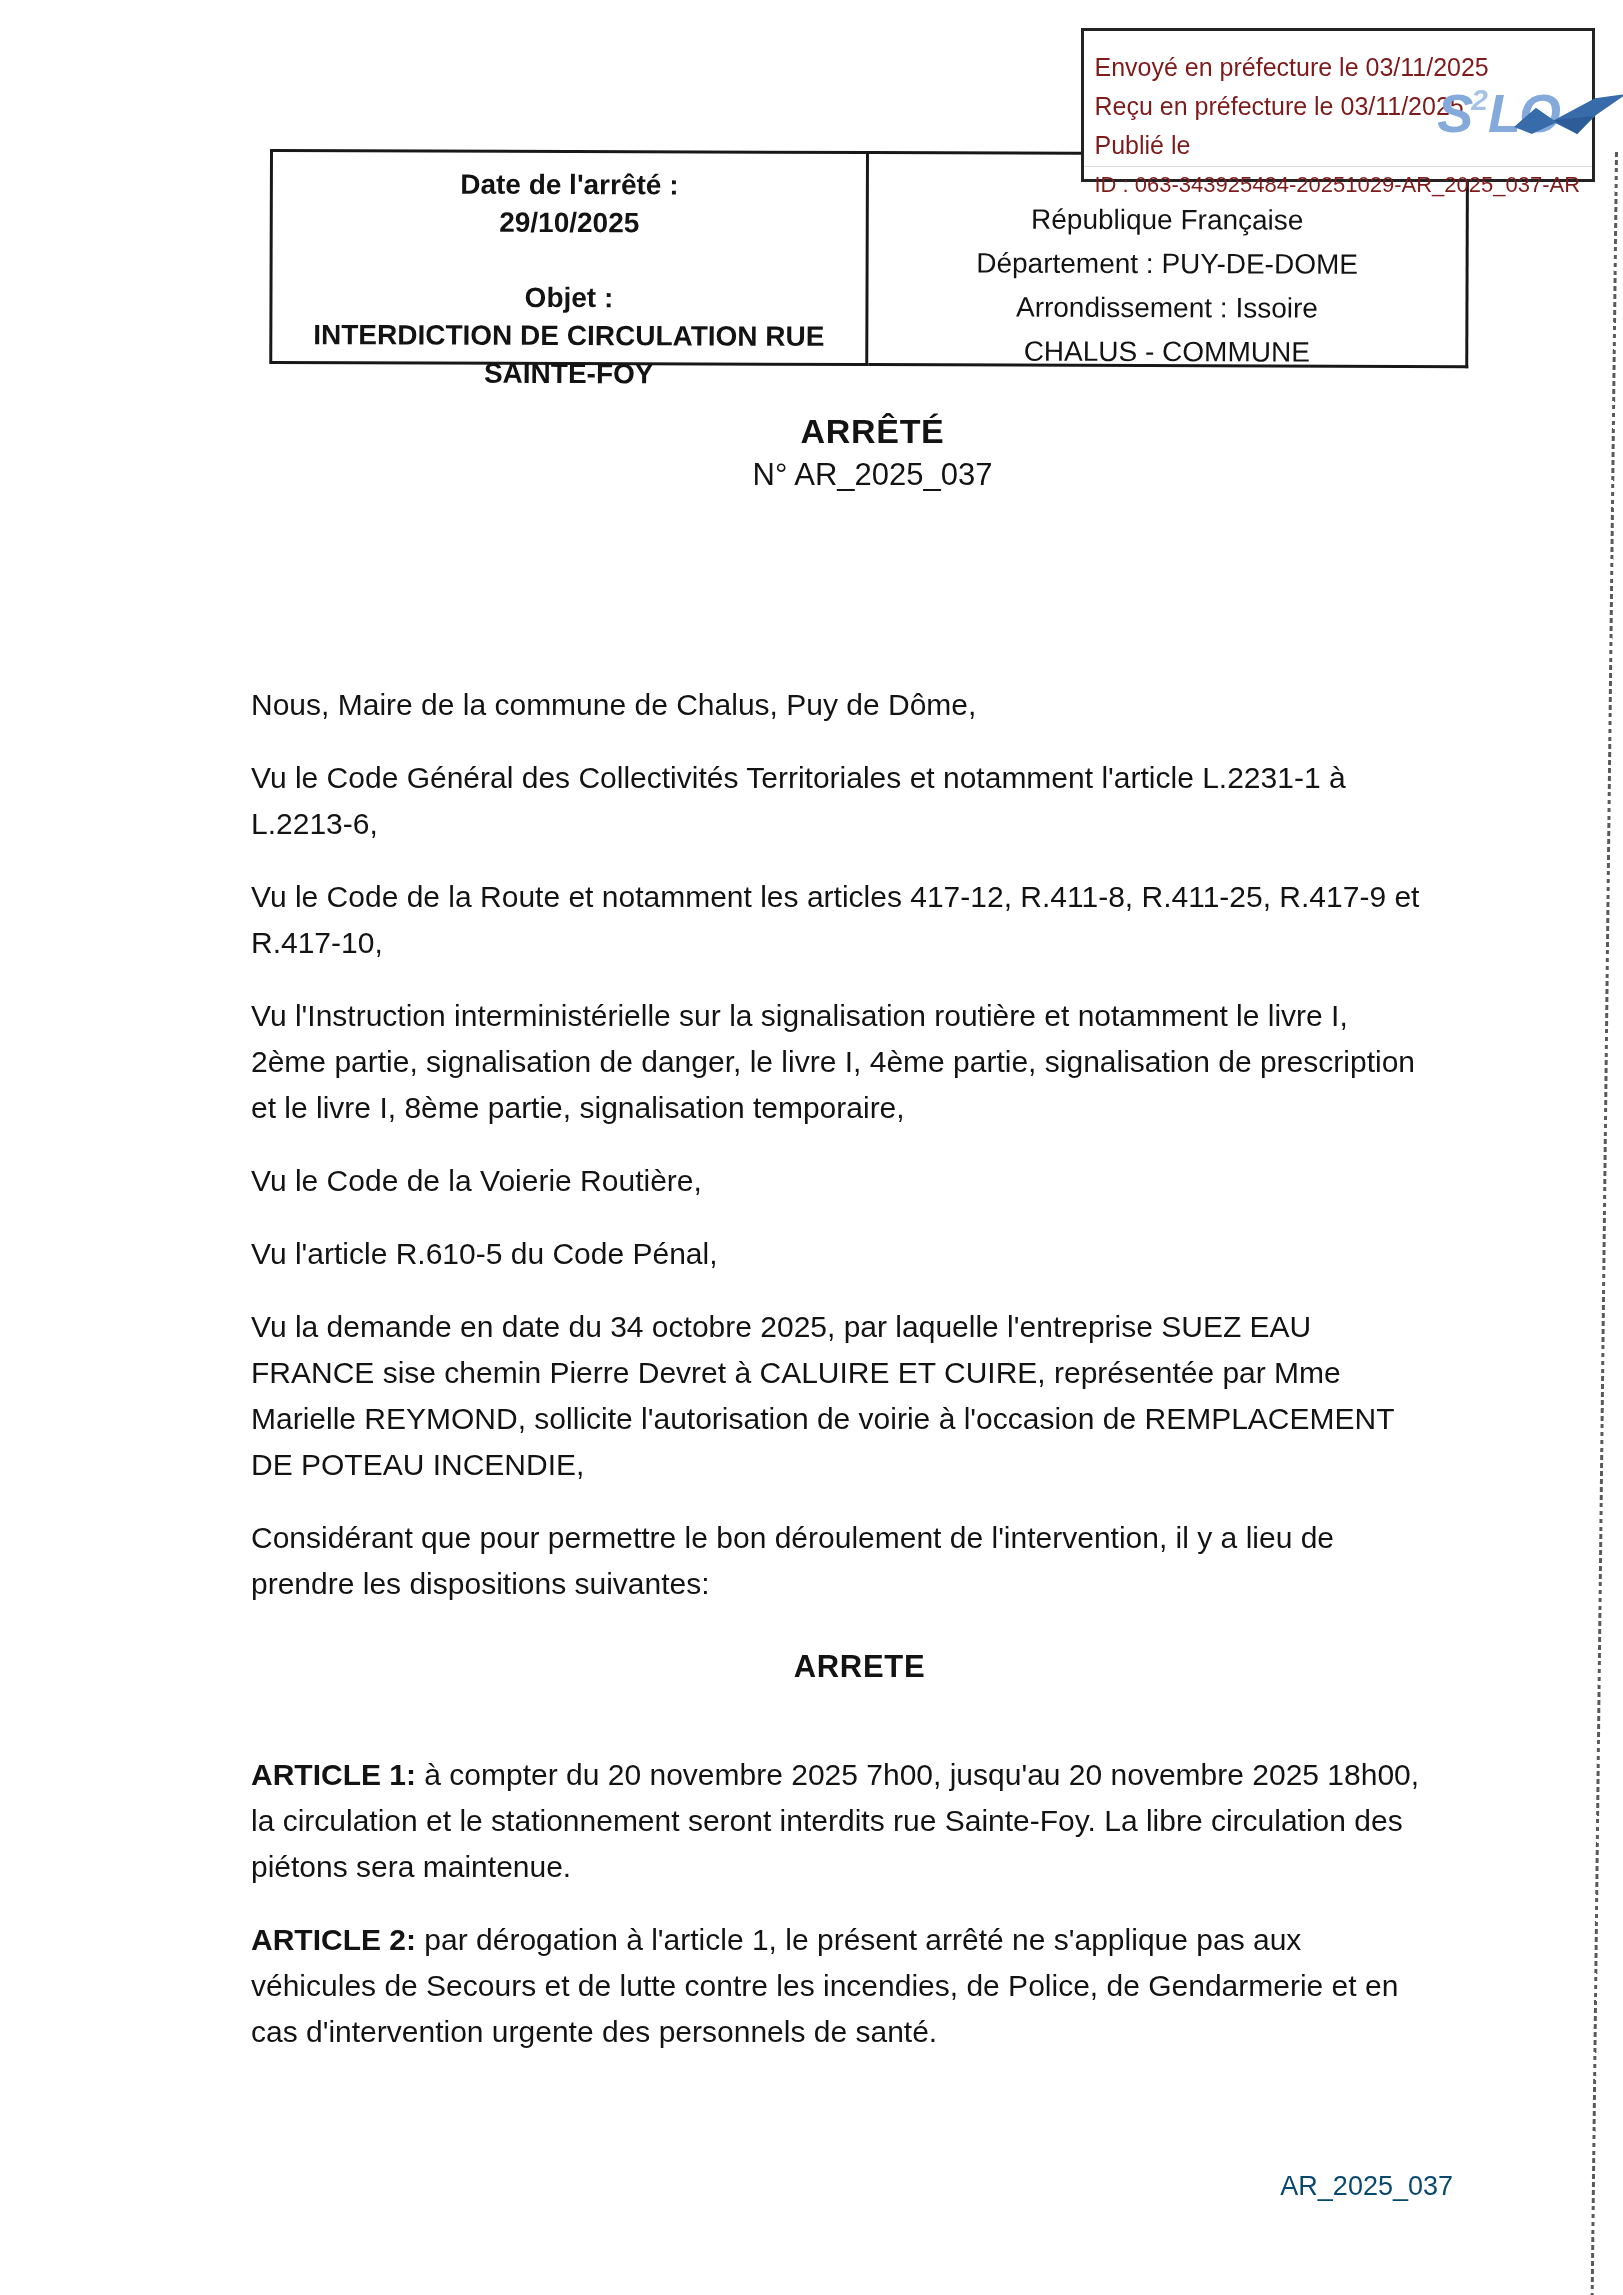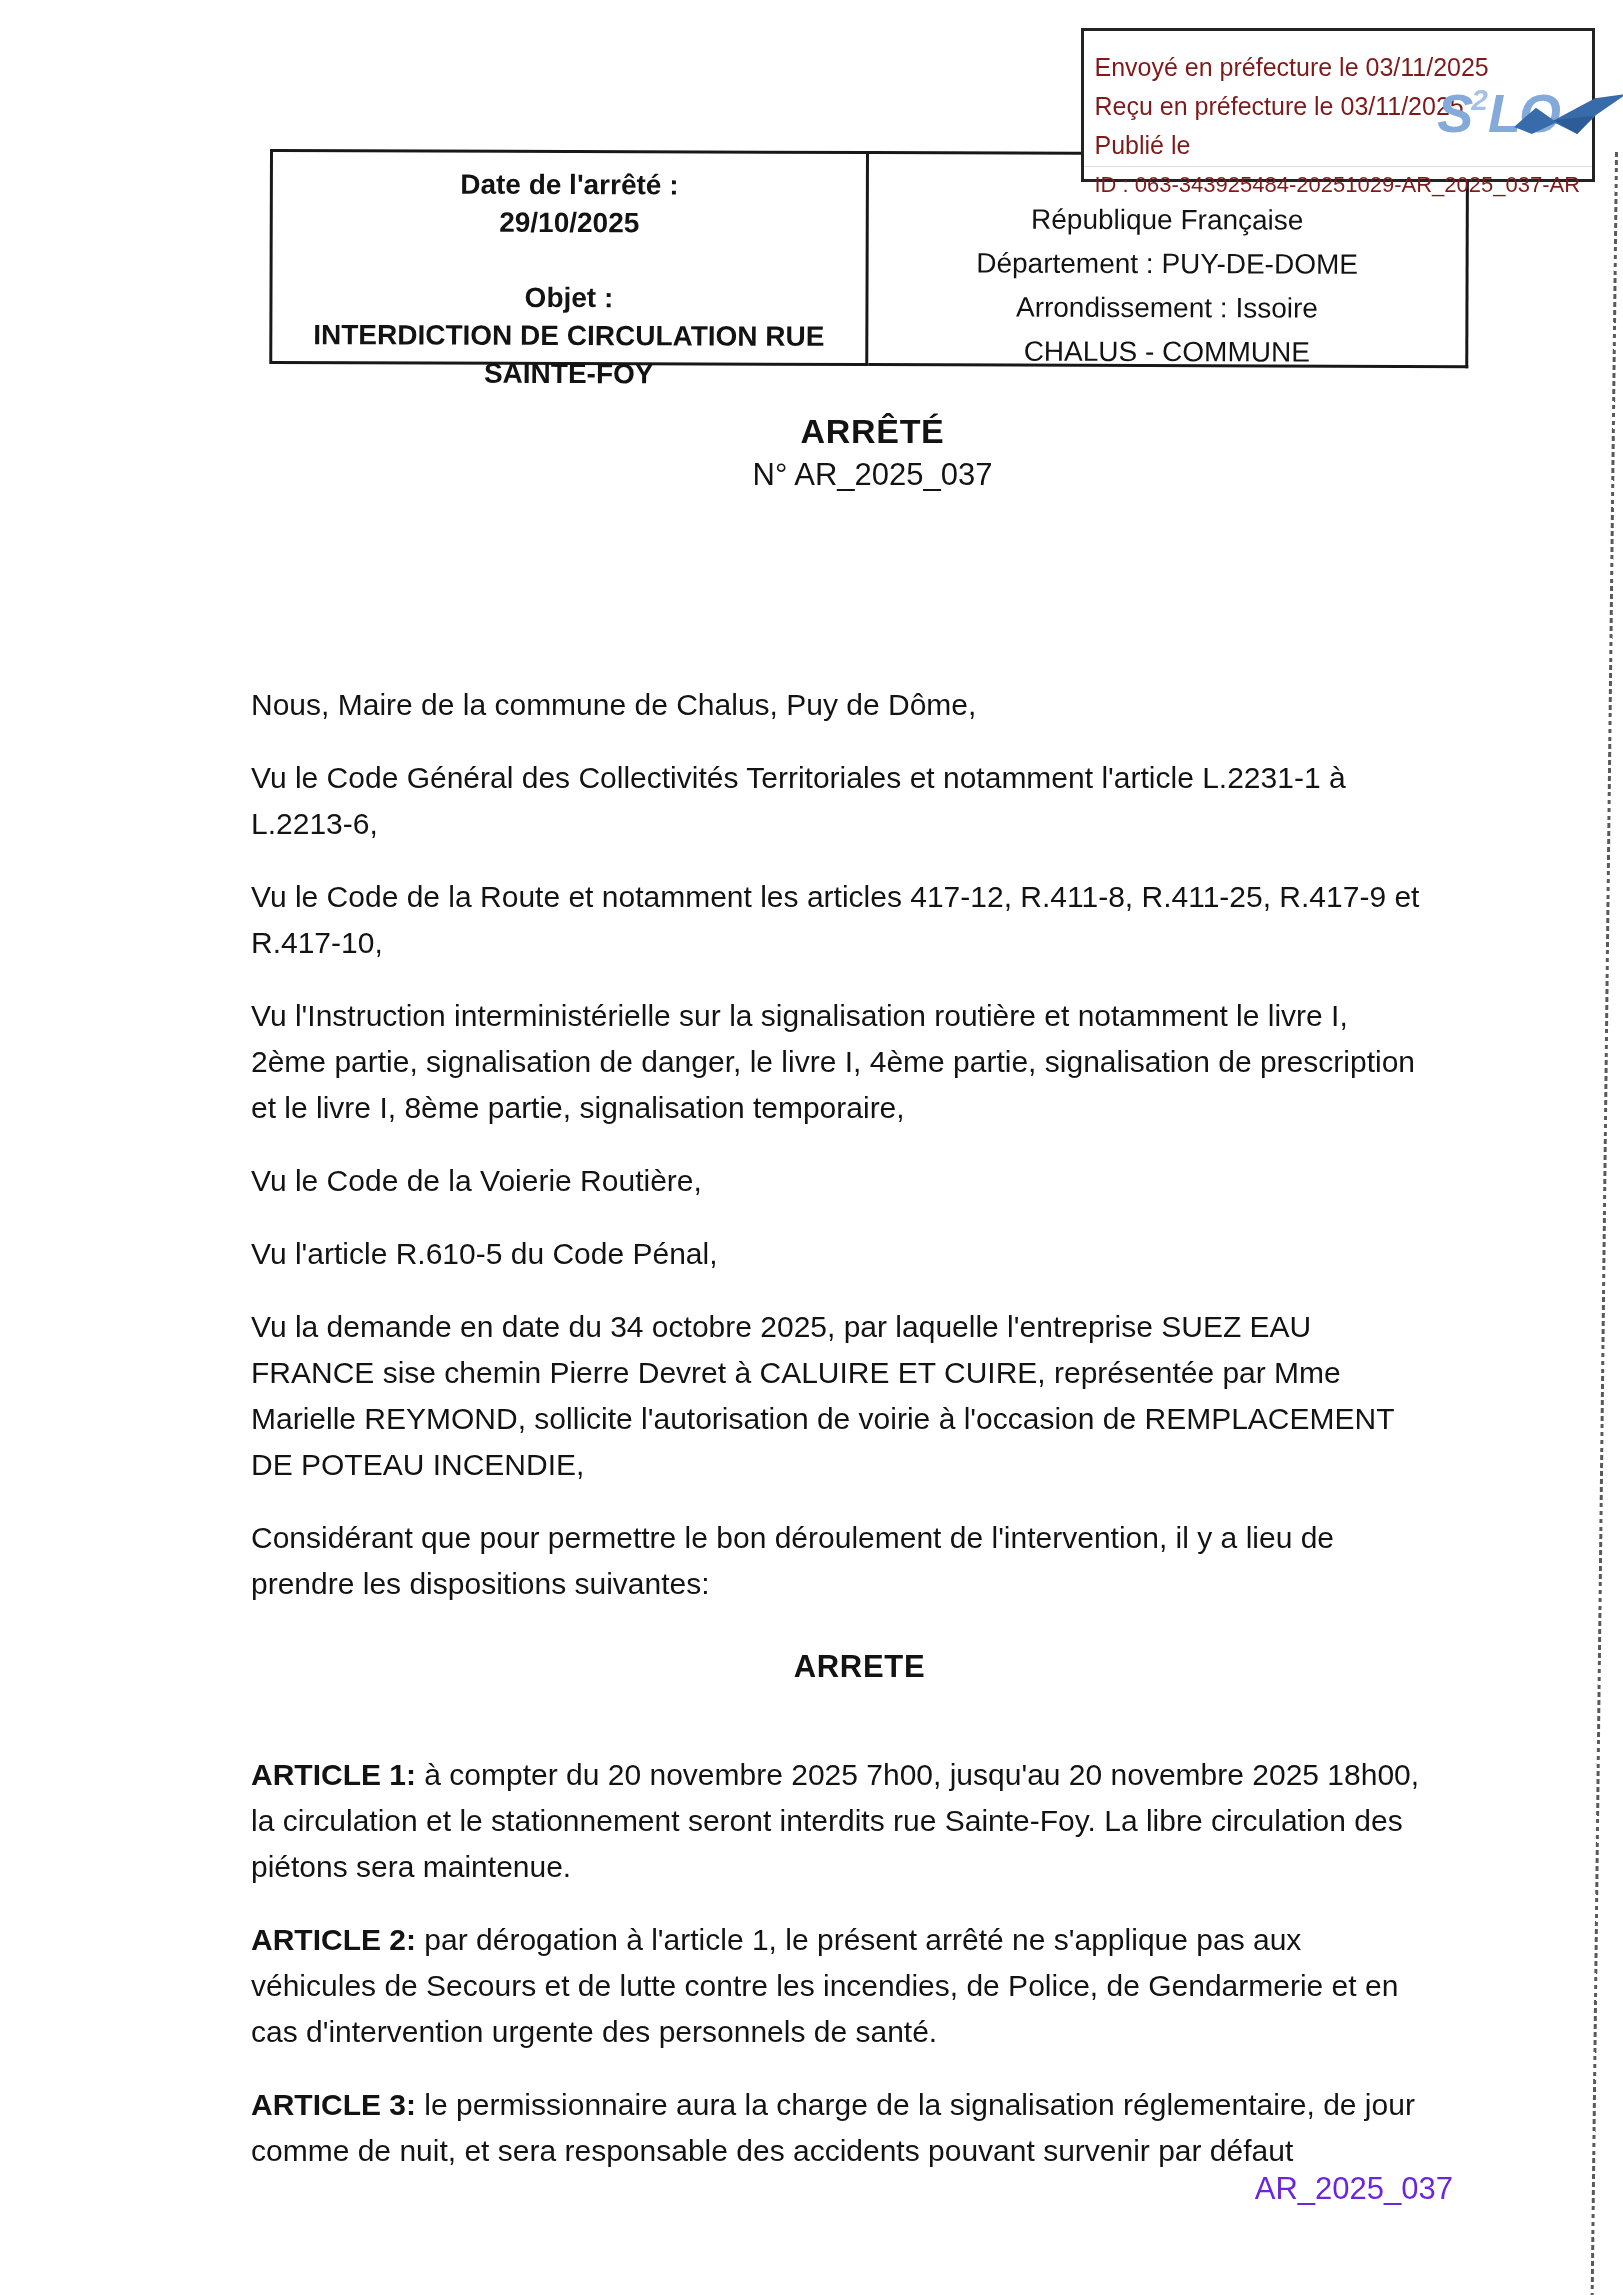--- a/index.html
+++ b/index.html
@@ -139,22 +139,22 @@
     letter-spacing: 0.7px;
     text-align: center;
     margin: 37px 0 62px 39px;
   }
   .article .b { font-weight: bold; }
 
   .footer-ref {
     position: absolute;
     right: 171px;
     top: 2171px;
-    font-size: 31px;
-    color: #6d28d9;
+    font-size: 27px;
+    color: #0c4a6e;
   }
 </style>
 </head>
 <body>
 
 <div class="page">
 
   <div class="scan-line"></div>
 
   <div class="stamp">
@@ -198,19 +198,18 @@
     <p>Vu l'Instruction interministérielle sur la signalisation routière et notamment le livre I, 2ème partie, signalisation de danger, le livre I, 4ème partie, signalisation de prescription et le livre I, 8ème partie, signalisation temporaire,</p>
     <p>Vu le Code de la Voierie Routière,</p>
     <p>Vu l'article R.610-5 du Code Pénal,</p>
     <p>Vu la demande en date du 34 octobre 2025, par laquelle l'entreprise SUEZ EAU FRANCE sise chemin Pierre Devret à CALUIRE ET CUIRE, représentée par Mme Marielle REYMOND, sollicite l'autorisation de voirie à l'occasion de REMPLACEMENT DE POTEAU INCENDIE,</p>
     <p>Considérant que pour permettre le bon déroulement de l'intervention, il y a lieu de prendre les dispositions suivantes:</p>
 
     <div class="arrete-mid">ARRETE</div>
 
     <p class="article"><span class="b">ARTICLE 1:</span><span> à compter du 20 novembre 2025 7h00, jusqu'au 20 novembre 2025 18h00, la circulation et le stationnement seront interdits rue Sainte-Foy. La libre circulation des piétons sera maintenue.</span></p>
     <p class="article"><span class="b">ARTICLE 2:</span><span> par dérogation à l'article 1, le présent arrêté ne s'applique pas aux véhicules de Secours et de lutte contre les incendies, de Police, de Gendarmerie et en cas d'intervention urgente des personnels de santé.</span></p>
-    <p class="article"><span class="b">ARTICLE 3:</span><span> le permissionnaire aura la charge de la signalisation réglementaire, de jour comme de nuit, et sera responsable des accidents pouvant survenir par défaut</span></p>
   </div>
 
   <div class="footer-ref">AR_2025_037</div>
 
 </div>
 
 
 </body></html>

